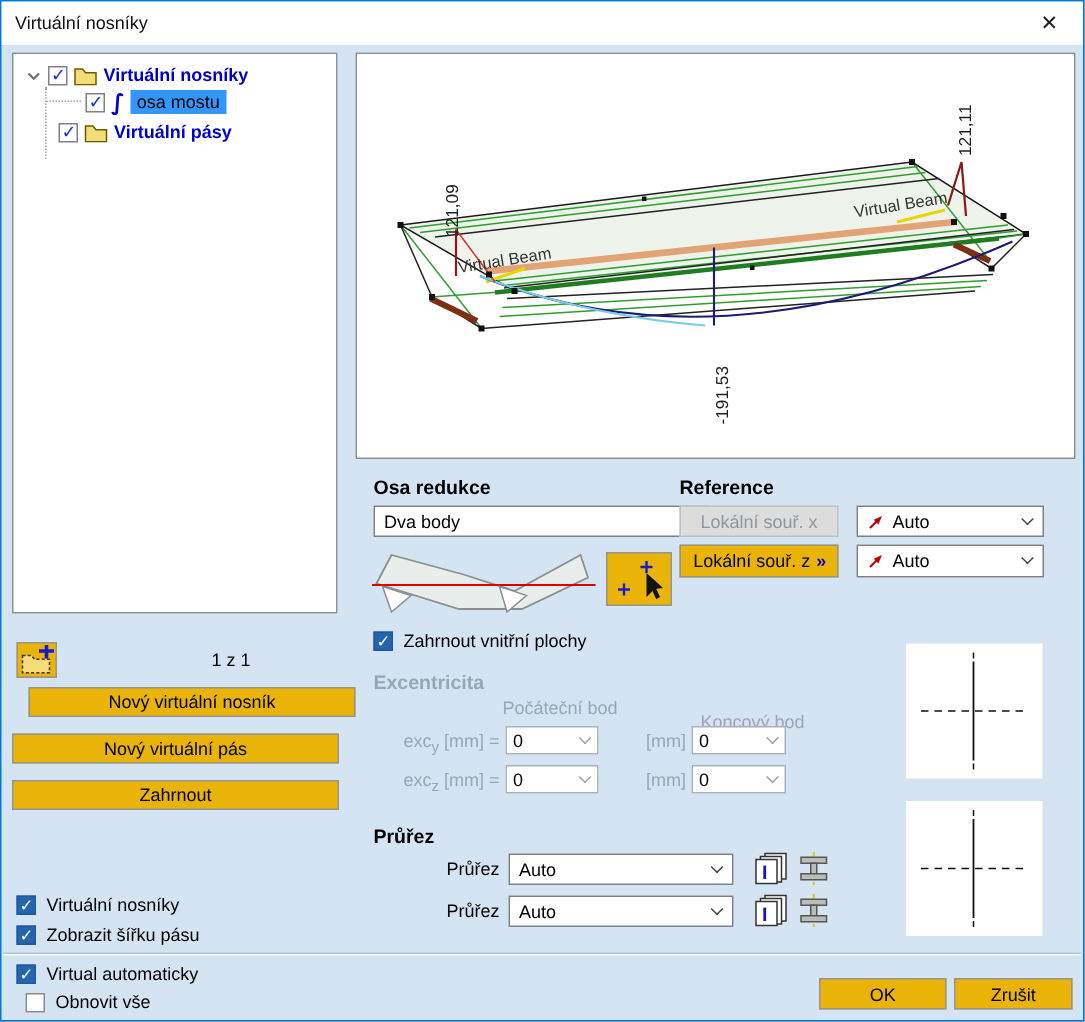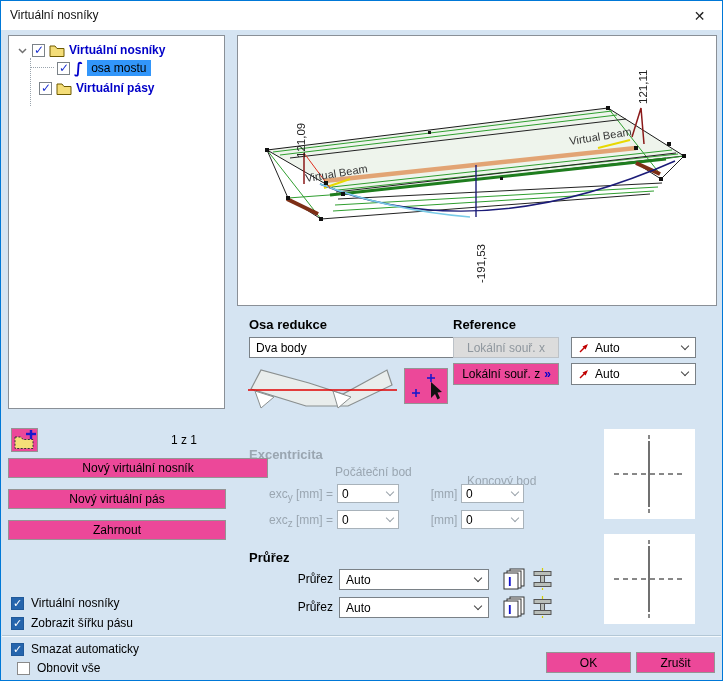--- a/index.html
+++ b/index.html
@@ -21,21 +21,21 @@
   
   .trow { position:absolute; height:18px; display:flex; align-items:center; gap:4px; white-space:nowrap; }
   .tree-label { font-weight:bold; color:#0000c8; }
   .tree-label.sel { background:#3296fa; color:#000000; font-weight:normal; padding:1px 4px; }
   .tcb { width:13px; height:13px; background:#fff; border:1px solid #7b8288; position:relative; flex:0 0 auto; }
   .tcb::after { content:"✓"; position:absolute; left:1px; top:-2px; color:#1a2fd0; font-size:12px; font-weight:bold; }
   .dotv { position:absolute; border-left:1px dotted #9aa4ad; width:0; }
   .doth { position:absolute; border-top:1px dotted #9aa4ad; height:0; }
   .integral { color:#0000cc; font-size:15px; font-weight:bold; font-family:"DejaVu Sans",sans-serif; line-height:13px; }
   
-  .btn { position:absolute; background:#ec4899; border:1px solid #949494;
+  .btn { position:absolute; background:#eab308; border:1px solid #949494;
     display:flex; align-items:center; justify-content:center; font-size:12px; cursor:default; }
   .btn.u-first::first-letter { text-decoration:underline; }
   .btn.disabled { background:#dcdcdc; border-color:#bcc2c8; color:#8f979e; }
   .combo { position:absolute; background:#fff; border:1px solid #7a8187;
     display:flex; align-items:center; gap:5px; padding:0 6px; font-size:12px; }
   .combo .chev { position:absolute; right:7px; top:50%; margin-top:-5px; width:6px; height:6px;
     border-right:1.2px solid #444; border-bottom:1.2px solid #444; transform:rotate(45deg); }
   .combo.small { padding:0 4px; }
   .combo.small .chev { border-color:#9aa3ab; right:5px; }
   .cbrow { position:absolute; display:flex; align-items:center; gap:7px; font-size:12px; white-space:nowrap; }
@@ -196,20 +196,24 @@
   </div>
   <div class="combo" style="left:570px; top:362px; width:125px; height:22px;">
     <svg width="12" height="12">
       <line x1="2" y1="10" x2="8" y2="4" stroke="#c00000" stroke-width="1.4"></line>
       <polygon points="10,2 4.5,4.5 7.6,7.6" fill="#c00000"></polygon>
     </svg>
     <span>Auto</span>
     <span class="chev"></span>
   </div>
 
+  <div class="cbrow" style="left:248px; top:419px;">
+    <span class="cb checked"></span>
+    <span>Zahrnout vnitřní plochy</span>
+  </div>
 
   <div class="h dis-txt" style="left:248px; top:446px;">Excentricita</div>
   <div class="dis-txt" style="position:absolute; left:334px; top:464px;">Počáteční bod</div>
   <div class="dis-txt" style="position:absolute; left:466px; top:473px;">Koncový bod</div>
 
   <div class="dis-txt" style="position:absolute; left:246px; top:486px; width:86px; text-align:right;">
     <span>exc</span><sub>y</sub><span> [mm] =</span>
   </div>
   <div class="combo small" style="left:336px; top:483px; width:62px; height:19px; border-color:#a8b2ba;">
     <span>0</span>
@@ -291,40 +295,40 @@
 
   <div class="btn" style="left:10px; top:427px; width:27px; height:24px;">
     <svg width="24" height="21">
       <path d="M2,7 h6 l2,2.5 h10 v9 h-18 z" fill="#f4dd78" stroke="#333" stroke-dasharray="2,1.5"></path>
       <g stroke="#1a1acc" stroke-width="2.4">
         <line x1="13" y1="4" x2="23" y2="4"></line>
           <line x1="18" y1="0" x2="18" y2="9"></line>
       </g>
     </svg>
   </div>
-  <div style="position:absolute; left:140px; top:432px; width:86px; text-align:center;">1 z 1</div>
-
-  <div class="btn u-first" style="left:7px; top:457px; width:260px; height:20px;">Nový virtuální nosník</div>
+  <div style="position:absolute; left:140px; top:432px; width:86px; text-align:left;">1 z 1</div>
+
+  <div class="btn u-first" style="left:18px; top:457px; width:218px; height:20px;">Nový virtuální nosník</div>
   <div class="btn" style="left:7px; top:488px; width:218px; height:20px;">Nový virtuální pás</div>
   <div class="btn u-first" style="left:7px; top:519px; width:218px; height:20px;">Zahrnout</div>
 
   <div class="cbrow" style="left:10px; top:595px;">
     <span class="cb checked"></span>
     <span>Virtuální nosníky</span>
   </div>
   <div class="cbrow" style="left:10px; top:615px;">
     <span class="cb checked"></span>
     <span>Zobrazit šířku pásu</span>
   </div>
 
   <div class="sep" style="top:634px;"></div>
 
   <div class="cbrow" style="left:10px; top:641px;">
     <span class="cb checked"></span>
-    <span>Smazat automaticky</span>
+    <span>Virtual automaticky</span>
   </div>
   <div class="cbrow" style="left:16px; top:660px;">
     <span class="cb"></span>
     <span>Obnovit vše</span>
   </div>
 
   <div class="btn" style="left:545px; top:651px; width:85px; height:21px;">OK</div>
   <div class="btn" style="left:635px; top:651px; width:79px; height:21px;">Zrušit</div>
 
 </div>

